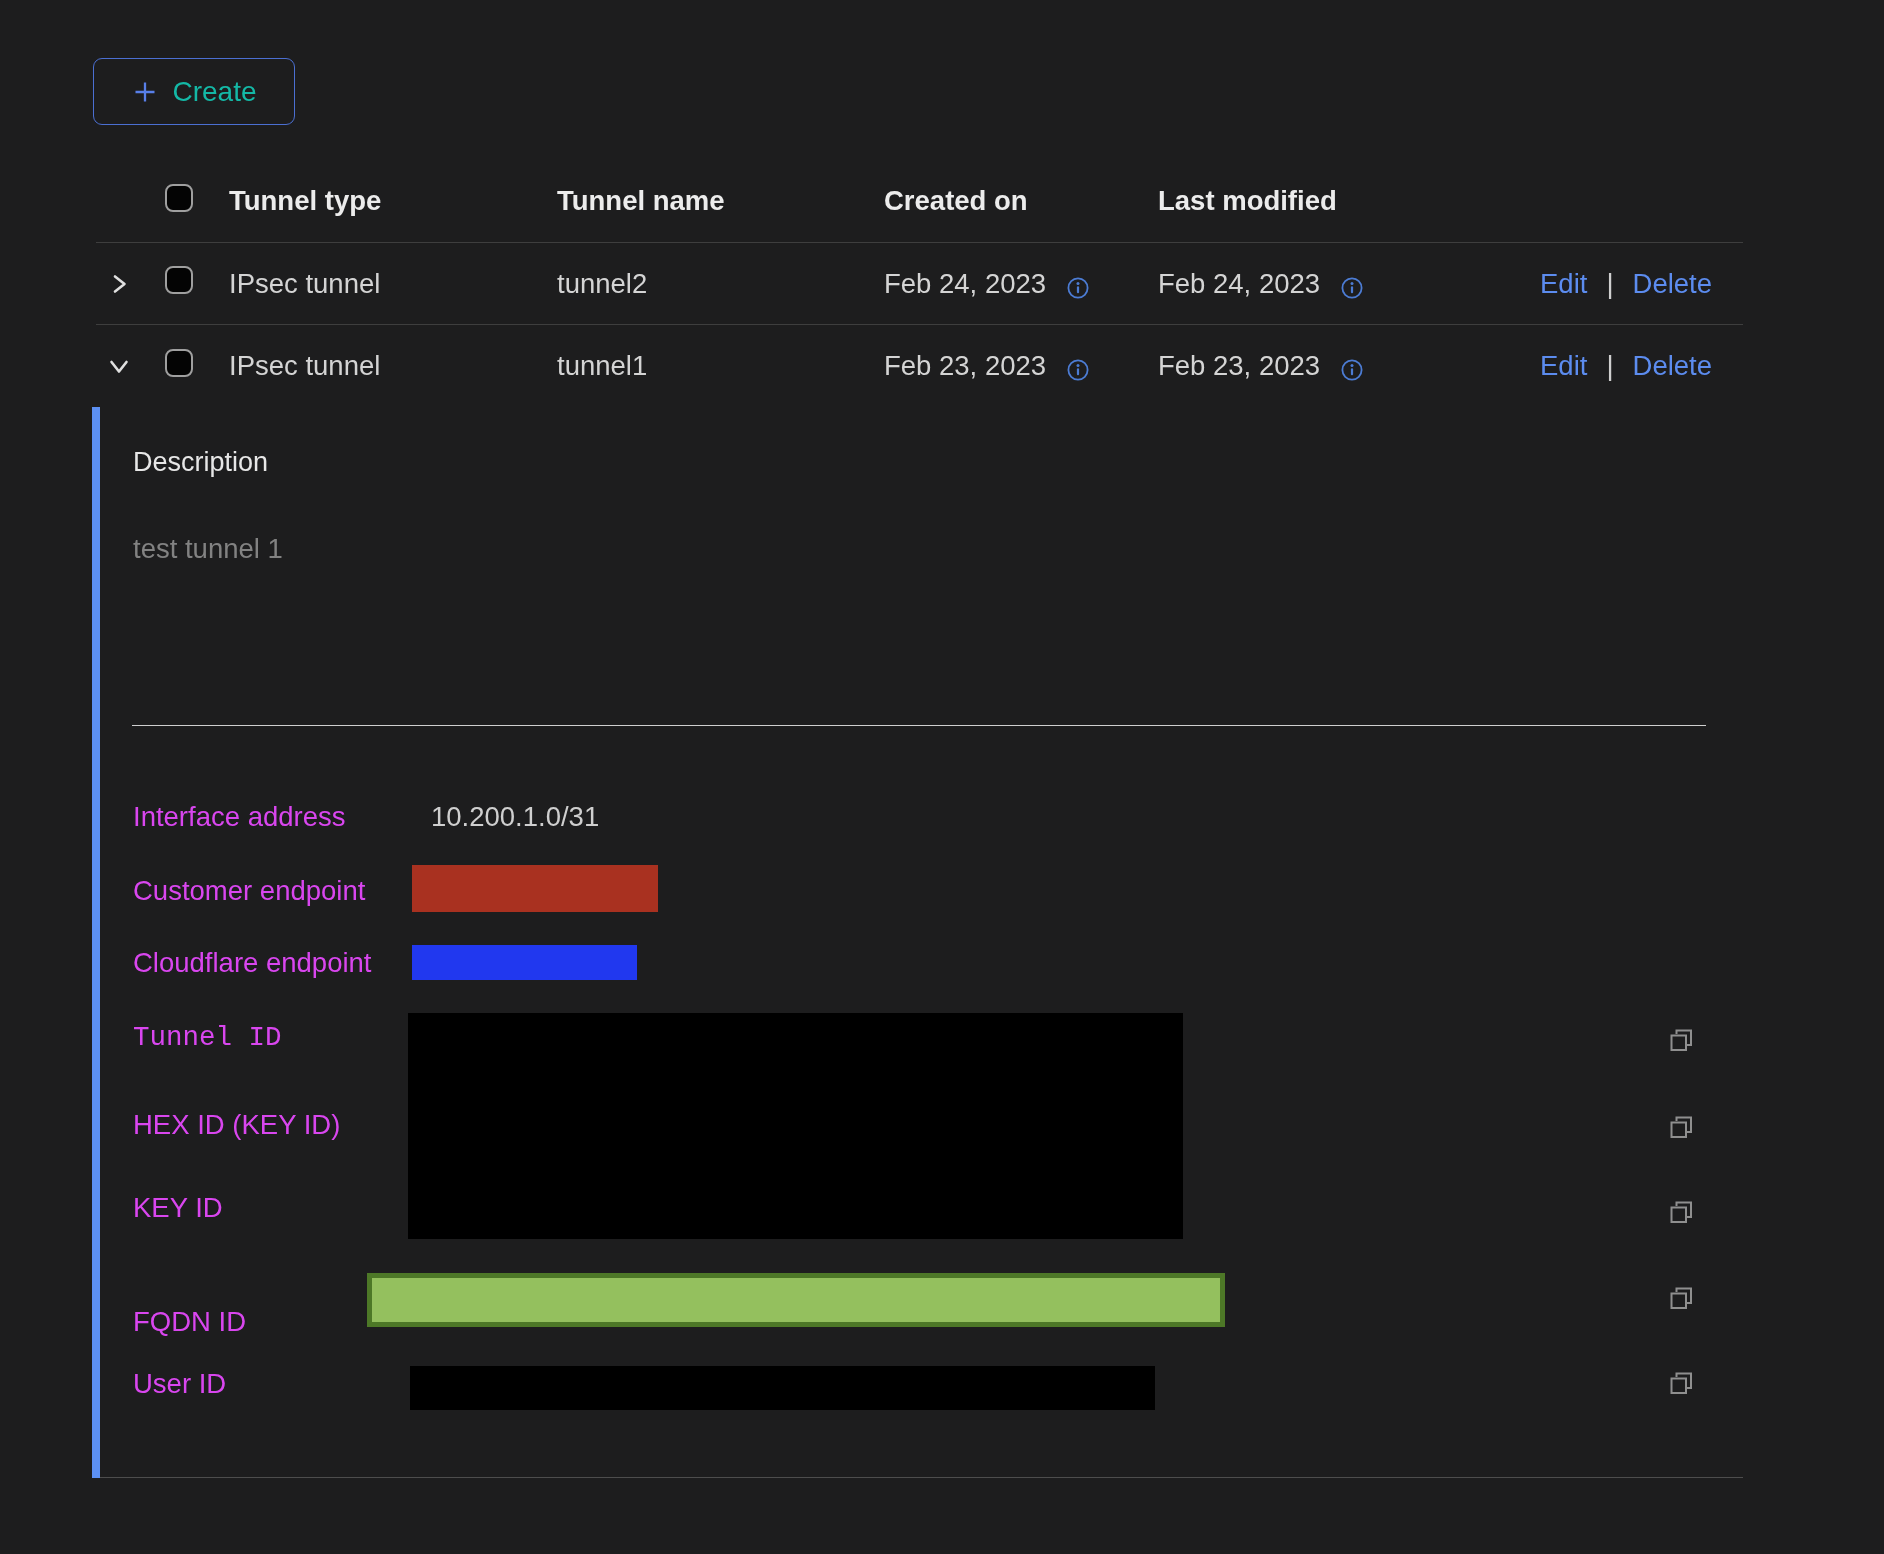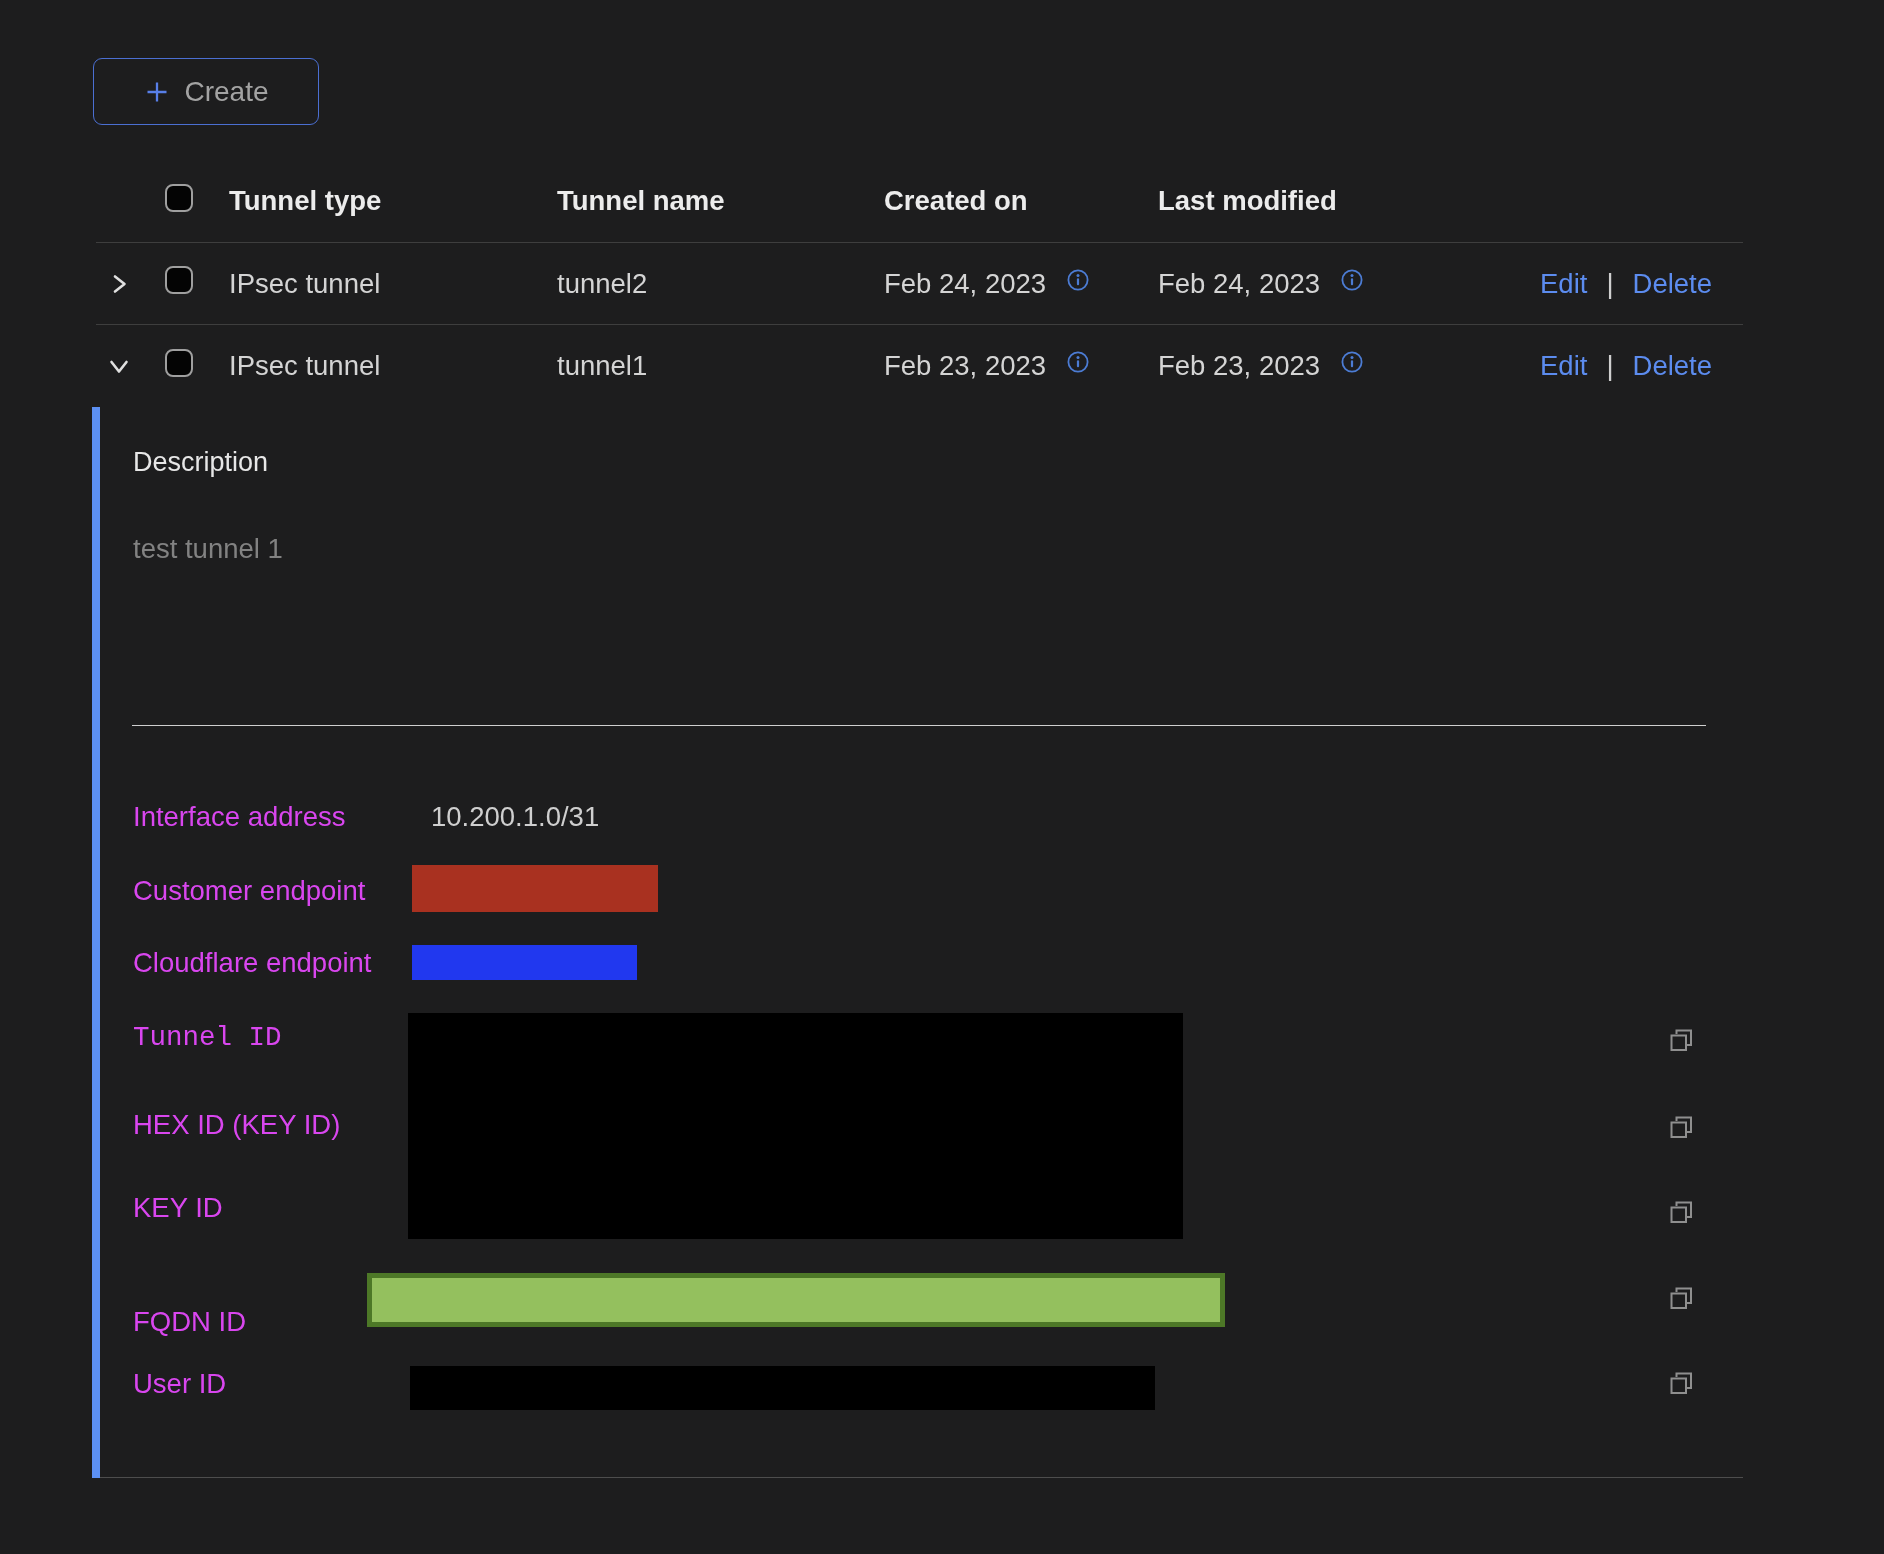--- a/index.html
+++ b/index.html
@@ -7,25 +7,25 @@
     width: 1884px; height: 1554px;
     background: #1d1d1e;
     font-family: "Liberation Sans", sans-serif;
     overflow: hidden;
     position: relative;
   }
 
   
   .create-btn {
     position: absolute; left: 93px; top: 58px;
-    width: 226px; height: 67px;
+    width: 202px; height: 67px;
     background: transparent;
     border: 1.5px solid #4b6fd2;
     border-radius: 9px;
-    color: #a3a3a3;
+    color: #14b8a6;
     font-size: 28px;
     font-family: "Liberation Sans", sans-serif;
     display: flex; align-items: center; justify-content: center;
     gap: 13px;
     cursor: pointer;
   }
 
   
   .tunnel-table {
     position: absolute; left: 96px; top: 160px;
@@ -55,21 +55,21 @@
 
   .checkbox {
     width: 28px; height: 28px;
     border: 2px solid #9f9f9f;
     border-radius: 8px;
     background: #040404;
     cursor: pointer;
     appearance: none; -webkit-appearance: none;
   }
 
-  .date-cell { display: flex; align-items: flex-start; gap: 20px; }
+  .date-cell { display: flex; align-items: flex-end; gap: 20px; }
   .info-btn { background: none; border: none; padding: 0; display: flex; cursor: pointer; }
 
   .actions-cell { display: flex; align-items: center; font-size: 27.5px; }
   .link {
     color: #5c8cef; 
     text-underline-offset: 7px; text-decoration-thickness: 2px;
     cursor: pointer;
   }
   .pipe { color: #cfcfcf; margin: 0 19px; }
 

